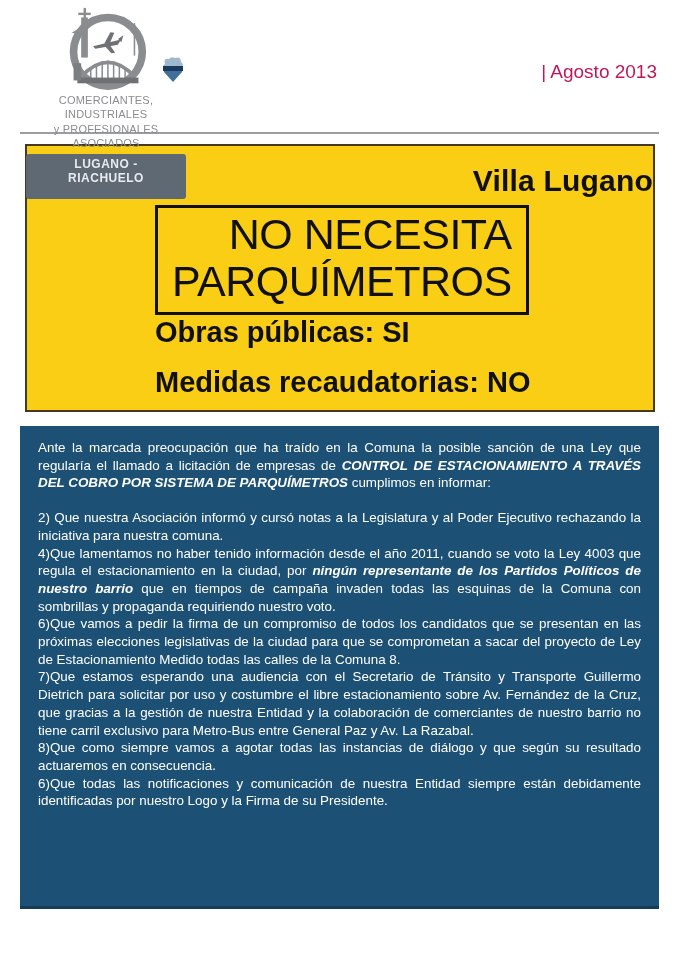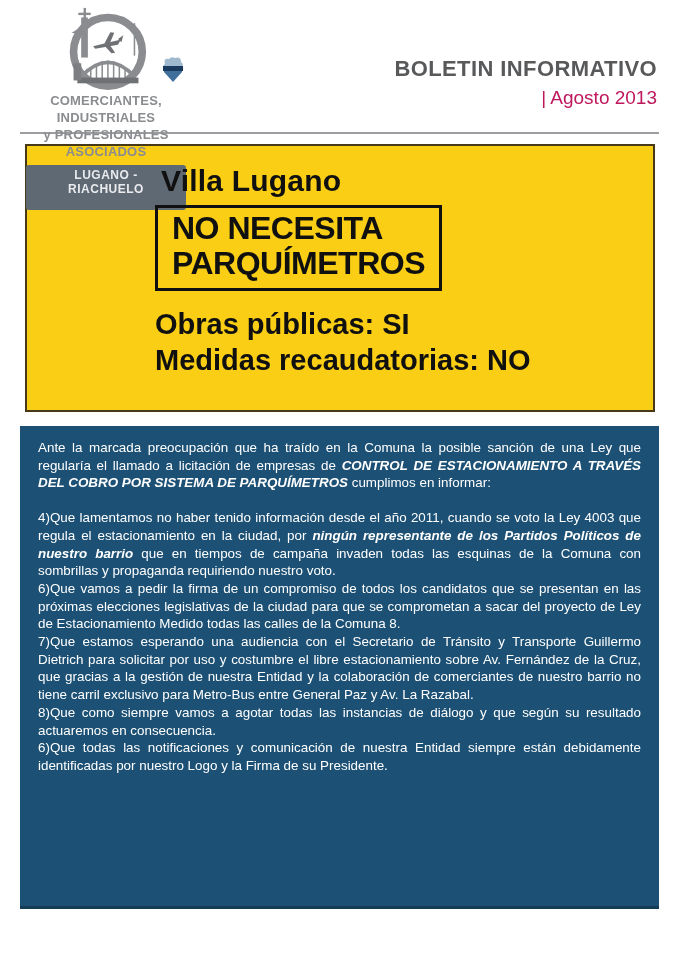--- a/index.html
+++ b/index.html
@@ -9,33 +9,33 @@
     font-family:"Liberation Sans", sans-serif;
     overflow:hidden;
     position:relative;
   }
   
   .header { display:flex; justify-content:space-between; align-items:flex-start; padding:6px 22px 0 26px; height:124px; }
   .logo-block { width:160px; text-align:center; }
   .logo-art { position:relative; width:130px; margin:0 auto; height:84px; }
   .logo-art svg.emblem { display:block; margin:0 auto; }
   .fecoba { position:absolute; right:-14px; bottom:2px; }
-  .org-lines { font-size:13px; font-weight:bold; color:#8A8C8F; line-height:1.3; letter-spacing:0.2px; margin-top:3px;text-align:center; }
+  .org-lines { font-size:11px; font-weight:normal; color:#8A8C8F; line-height:1.3; letter-spacing:0.2px; margin-top:3px;text-align:center; }
   .org-badge { display:inline-block; background:#5F6974; color:#E9EBEE; font-size:12px; font-weight:bold; padding:3px 10px 14px; border-radius:3px; margin-top:4px; letter-spacing:0.5px; }
   .header-right { text-align:right; padding-top:50px; }
   .bulletin-title { font-size:22px; font-weight:bold; color:var(--title-gray,#58595B); letter-spacing:0.4px; }
   .bulletin-date { font-size:19px; color:#be185d; margin-top:5px; }
   .divider { margin:8px 20px 0; border-top:2px solid #9B9DA0; }
   
   .banner { margin:10px 24px 0 25px; background:var(--banner-yellow,#F9CE14); border:2px solid #45391A; height:268px; padding:16px 0 0 128px; color:#101010; }
-  .banner-location { font-size:30px; font-weight:bold; margin:2px 0 7px 6px; letter-spacing:0.2px; }
+  .banner-location { font-size:30px; font-weight:bold; margin:2px 0 7px 6px; letter-spacing:0.2px;text-align:right; }
   .banner-headline { display:inline-block; border:3px solid #101010; padding:3px 14px 7px; }
-  .banner-headline div { font-size:32px; font-weight:bold; line-height:1.09; letter-spacing:-0.5px; }
-  .banner-sub { font-size:29px; font-weight:bold; line-height:1.22; margin-top:16px; }
-  .banner-sub + .banner-sub { margin-top:1px; }
+  .banner-headline div { font-size:43px; font-weight:normal; line-height:1.09; letter-spacing:-0.5px;text-align:right; }
+  .banner-sub { font-size:29px; font-weight:bold; line-height:1.22; margin-top:0; }
+  .banner-sub + .banner-sub { margin-top:15px; }
   
   .panel { margin:14px 20px 0; background:var(--panel-blue,#1C5074); border-bottom:3px solid #153C57; min-height:483px; padding:13px 18px 14px; color:#ffffff; font-size:13.4px; line-height:17.7px; text-align:justify; }
   .panel p { margin:0; }
   .panel p:first-child { margin-bottom:17px; }
   .seg-b { font-weight:bold; }
   .seg-i { font-style:italic; }
   .seg-u { text-decoration:underline; }
   
   .footer { text-align:center; color:var(--footer-gray,#9FA5AC); font-size:10.5px; line-height:15px; padding-top:12px; letter-spacing:0.2px; }
 </style>
@@ -85,39 +85,39 @@
         </svg>
       </span>
     </div>
     <div class="org-lines">
       <div>COMERCIANTES, INDUSTRIALES</div>
       <div>y PROFESIONALES ASOCIADOS</div>
     </div>
     <div class="org-badge">LUGANO - RIACHUELO</div>
   </div>
   <div class="header-right">
-    <div class="bulletin-title">BOLETIN INFORMATIVO</div>
     <div class="bulletin-date">| Agosto 2013</div>
   </div>
 </div>
 
 <div class="divider"></div>
 
 <div class="banner">
   <div class="banner-location">Villa Lugano</div>
   <div class="banner-headline">
     <div>NO NECESITA</div>
     <div>PARQUÍMETROS</div>
   </div>
   <div class="banner-sub">Obras públicas: SI</div>
   <div class="banner-sub">Medidas recaudatorias: NO</div>
 </div>
 
 <div class="panel" id="body-paragraphs">
     <p><span>Ante la marcada preocupación que ha traído en la Comuna la posible sanción de una Ley que regularía el llamado a licitación de empresas de </span><span class="seg-b seg-i">CONTROL DE ESTACIONAMIENTO A TRAVÉS DEL COBRO POR SISTEMA DE PARQUÍMETROS</span><span> cumplimos en informar:</span></p>
+    <p><span>2) Que nuestra Asociación informó y cursó notas a la Legislatura y al Poder Ejecutivo rechazando la iniciativa para nuestra comuna.</span></p>
     <p><span>4)Que lamentamos no haber tenido información desde el año  2011, cuando se voto la Ley 4003 que regula el estacionamiento en la ciudad, por </span><span class="seg-b seg-i">ningún representante de los Partidos Políticos de nuestro barrio</span><span> que en tiempos de campaña invaden todas las esquinas de la Comuna con sombrillas y propaganda requiriendo nuestro voto.</span></p>
     <p><span>6)Que vamos a pedir la firma de un compromiso de todos los candidatos que se presentan en las próximas elecciones legislativas de la ciudad para que se comprometan a sacar del proyecto de Ley de Estacionamiento Medido todas las calles de la Comuna 8.</span></p>
     <p><span>7)Que estamos esperando una audiencia con el Secretario de Tránsito y Transporte Guillermo Dietrich para solicitar por uso y costumbre el libre estacionamiento sobre Av. Fernández de la Cruz, que gracias a la gestión de nuestra Entidad y la colaboración de comerciantes de nuestro barrio no tiene carril exclusivo para Metro-Bus entre General Paz y Av. La Razabal.</span></p>
     <p><span>8)Que como siempre vamos a agotar todas las instancias de diálogo y que según su resultado actuaremos en consecuencia.</span></p>
     <p><span>6)Que todas las notificaciones y comunicación de nuestra Entidad siempre están debidamente identificadas por nuestro Logo y la Firma de su Presidente.</span></p>
   </div>
 
 <div class="footer">
   
   

